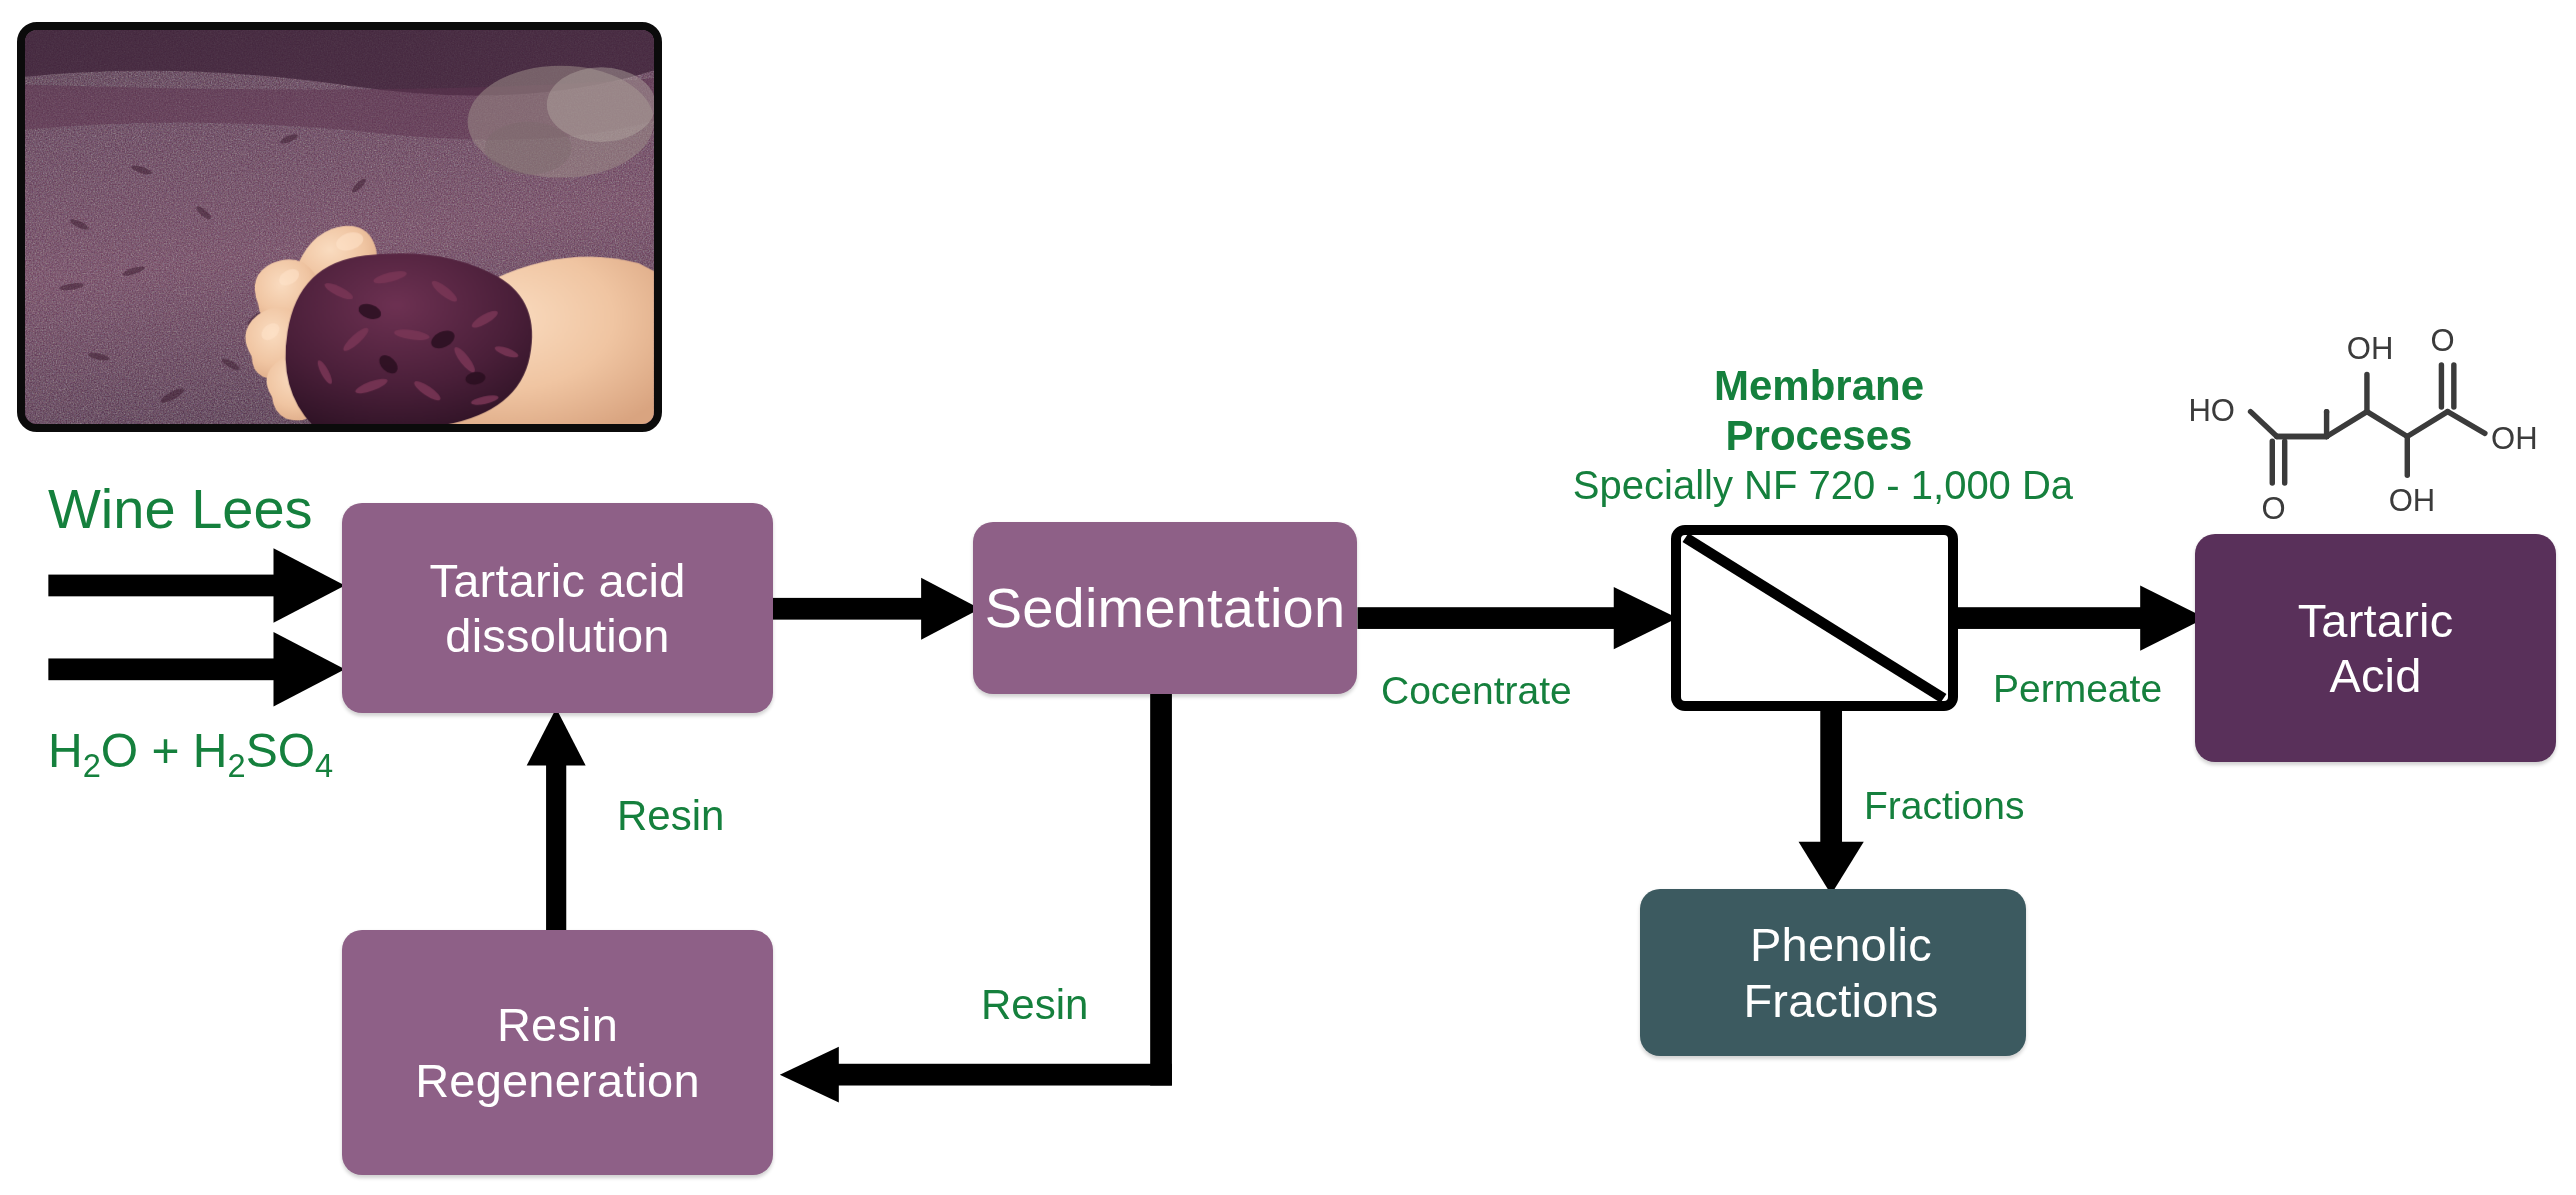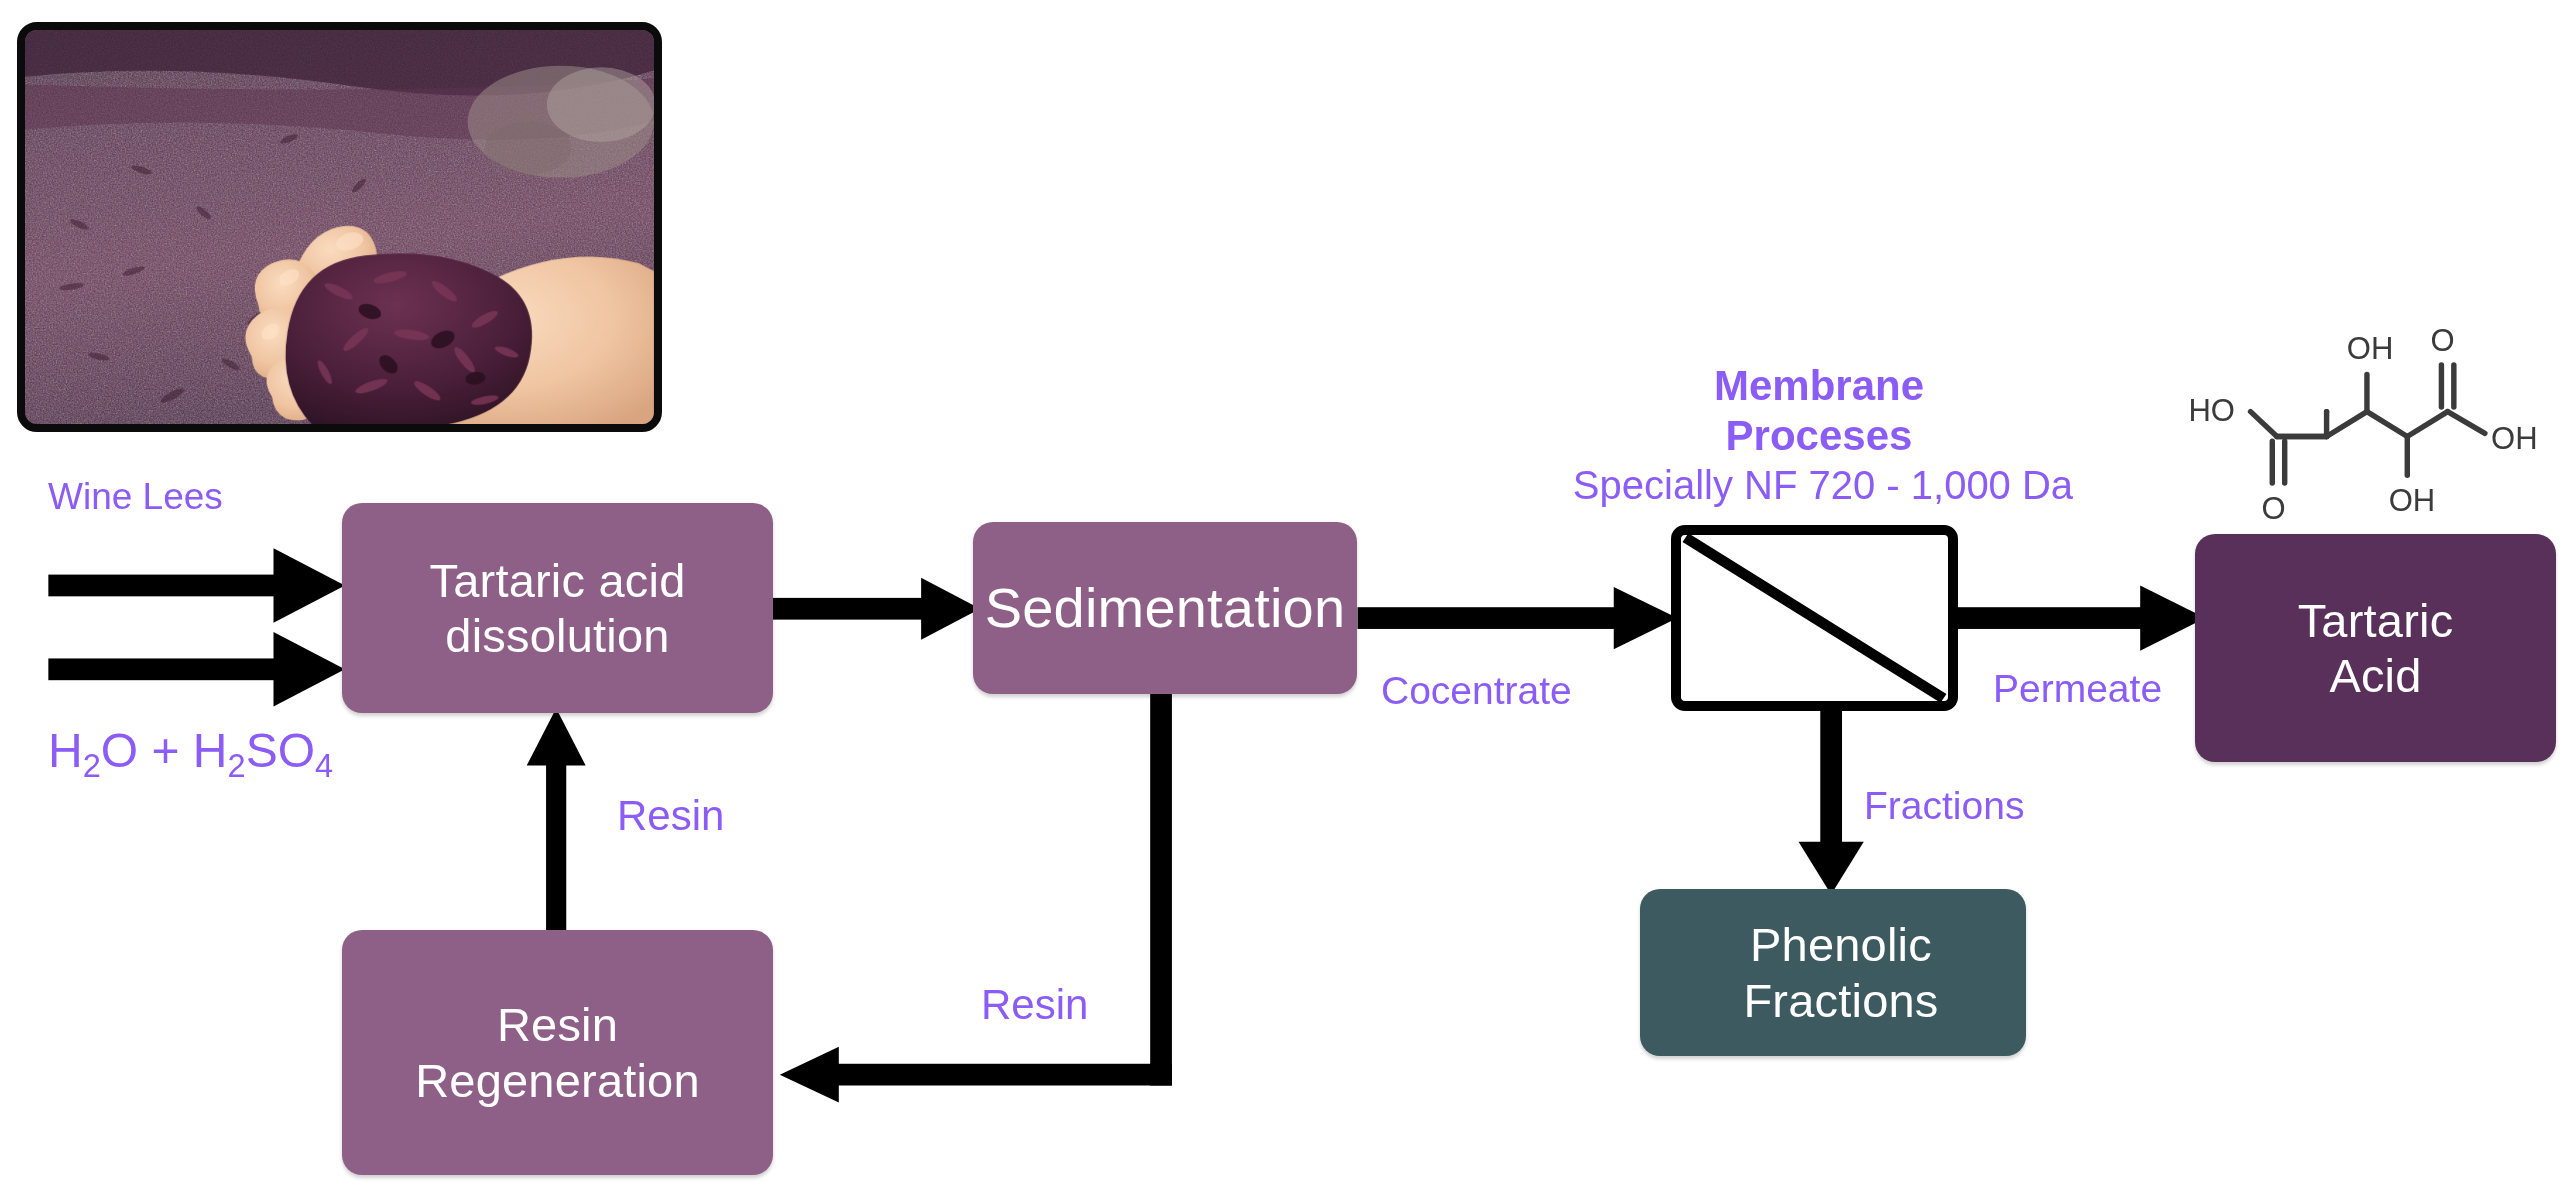--- a/index.html
+++ b/index.html
@@ -60,25 +60,25 @@
     border:10px solid #000000;
     border-radius:14px;
     background:#ffffff;
     box-sizing:border-box;
   }
   #membrane-unit svg{position:absolute;inset:-10px;width:calc(100% + 20px);height:calc(100% + 20px);}
 
   
   .label{
     position:absolute;
-    color:#8b5cf6;
+    color:#15803d;
     white-space:pre-line;
     line-height:1.2;
   }
-  #label-wine-lees  {left:48px;  top:475px;  font-size:37px;}
+  #label-wine-lees  {left:48px;  top:475px;  font-size:56px;}
   #label-h2so4      {left:48px;  top:722px;  font-size:48px;}
   #label-resin-up   {left:617px; top:791px; font-size:42px;}
   #label-resin-loop {left:981px;top:980px; font-size:42px;}
   #label-supernatant{left:1381px;top:668px;  font-size:39px;}
   #label-permeate   {left:1993px;top:666px;  font-size:39px;}
   #label-cocentrate {left:1864px;top:783px; font-size:39px;}
   #label-membrane-title{
     left:1652px; top:361px; width:334px;
     font-size:42px; font-weight:bold; text-align:center;
   }

